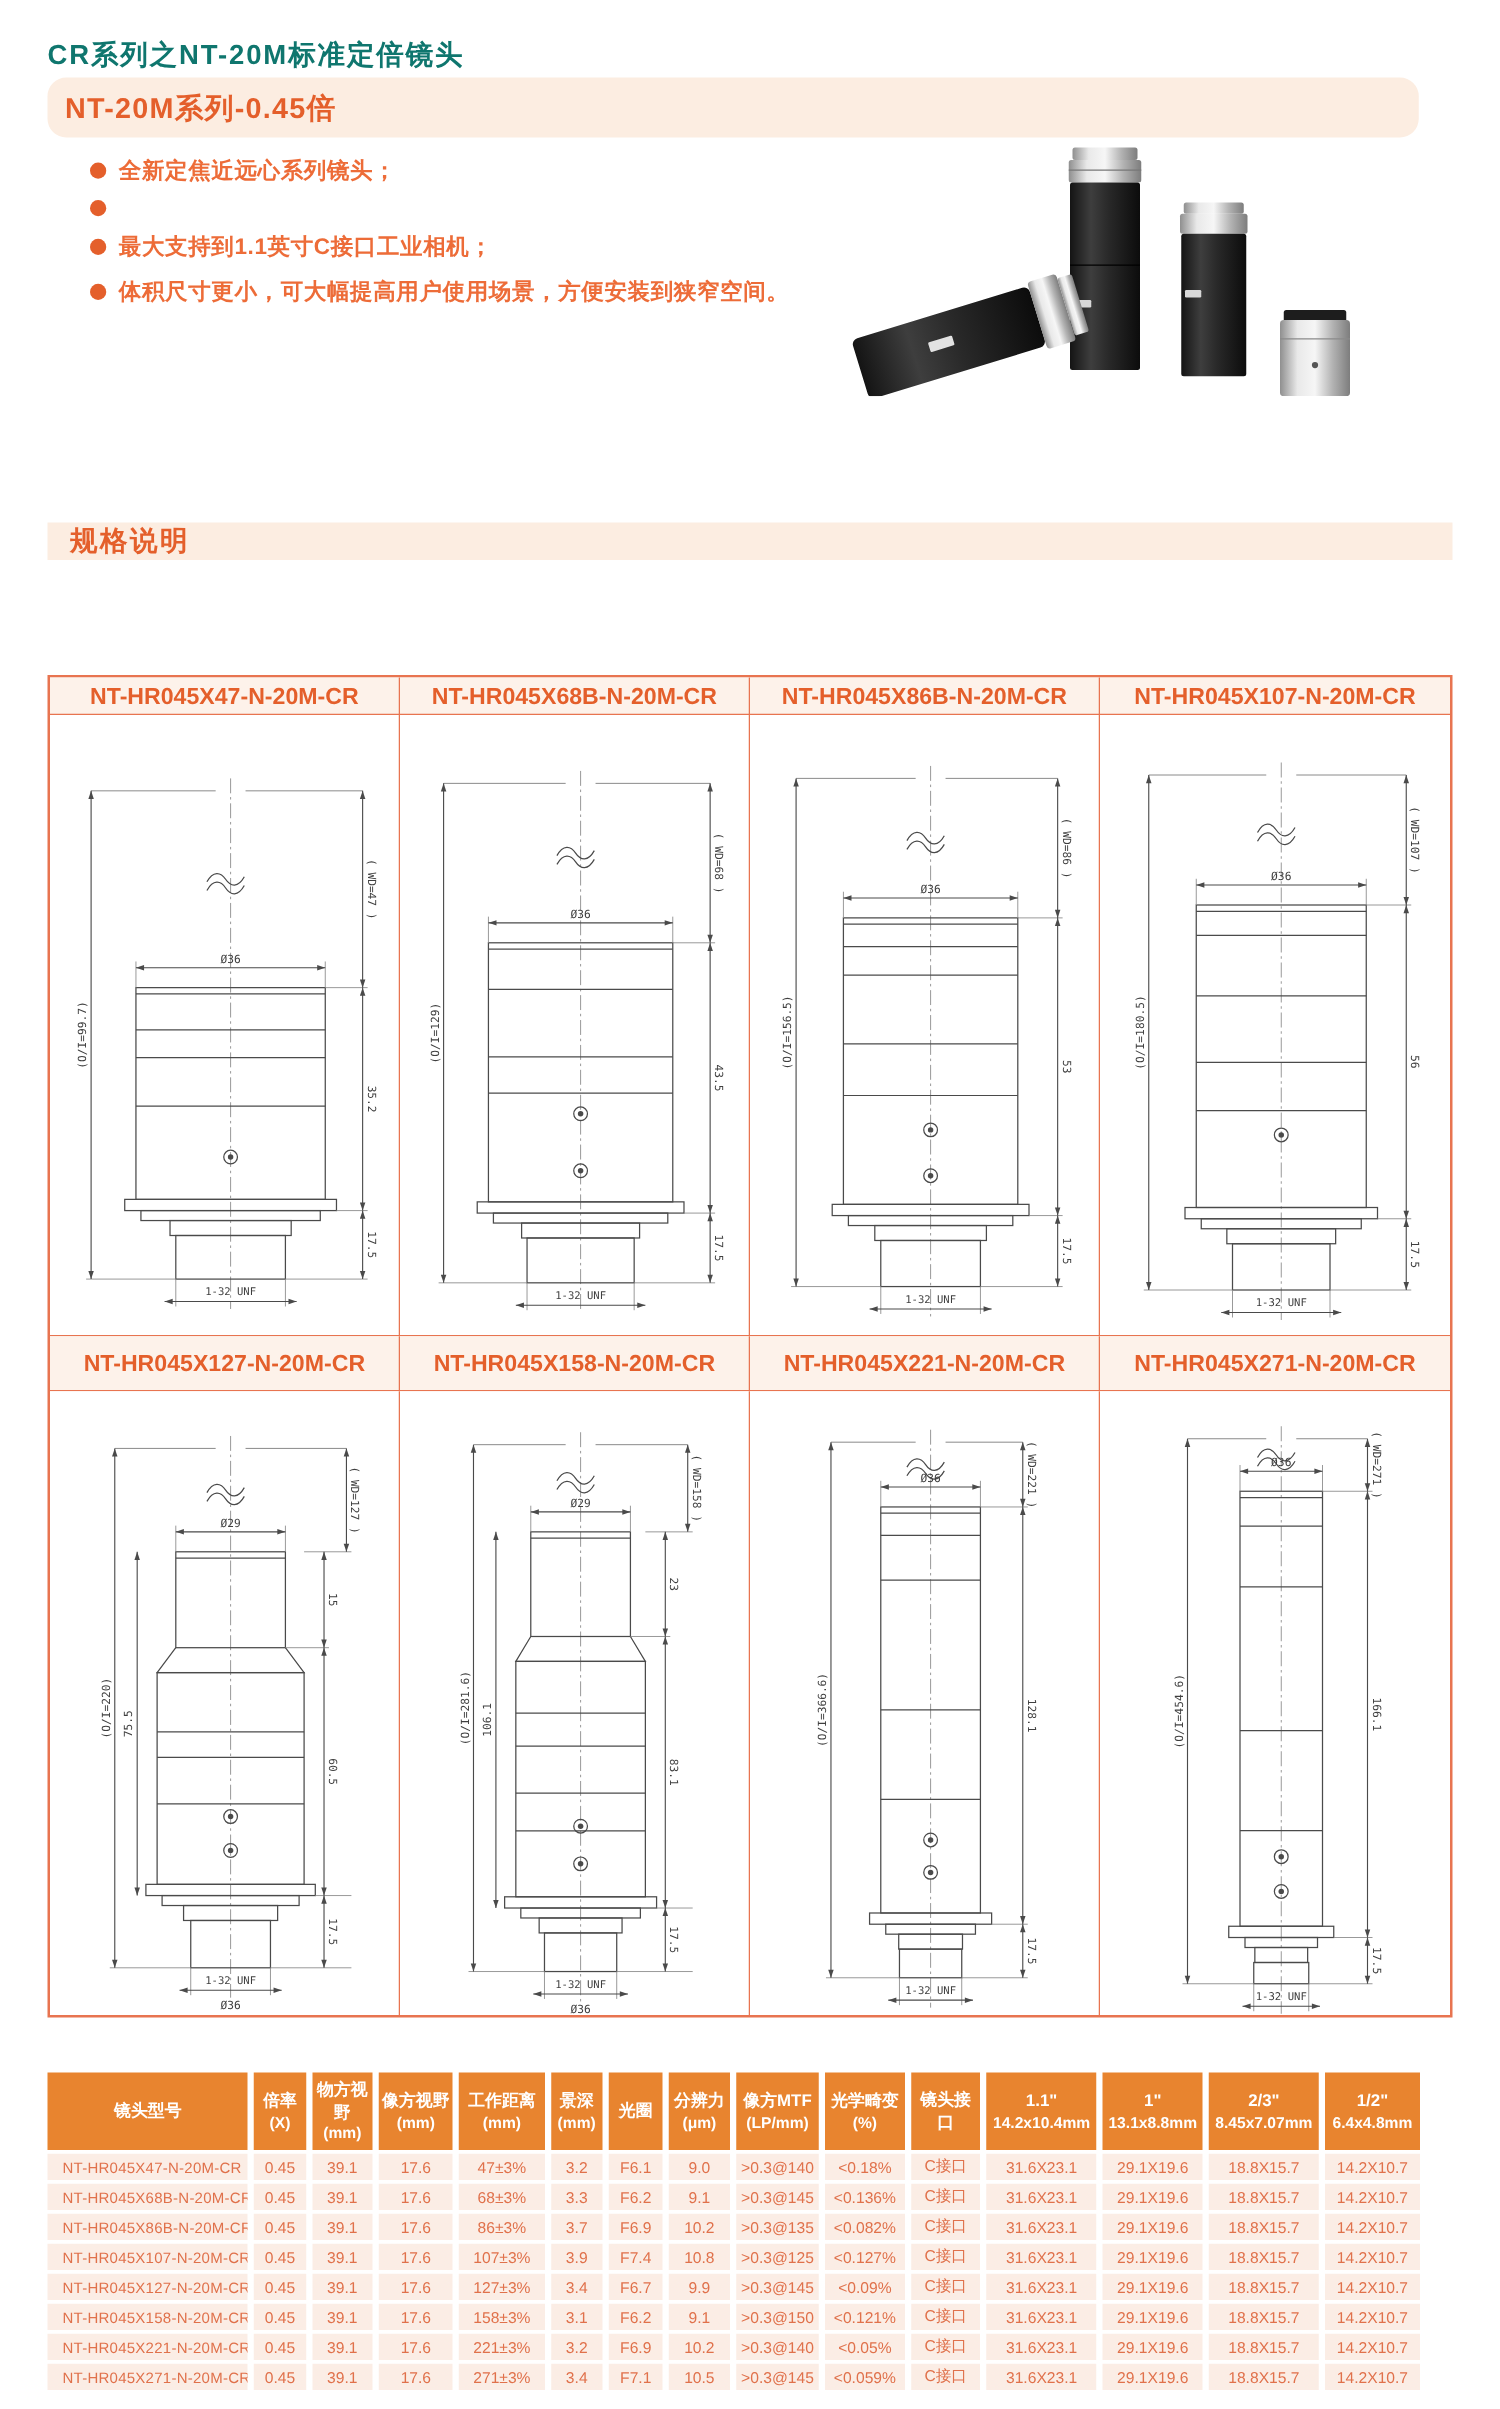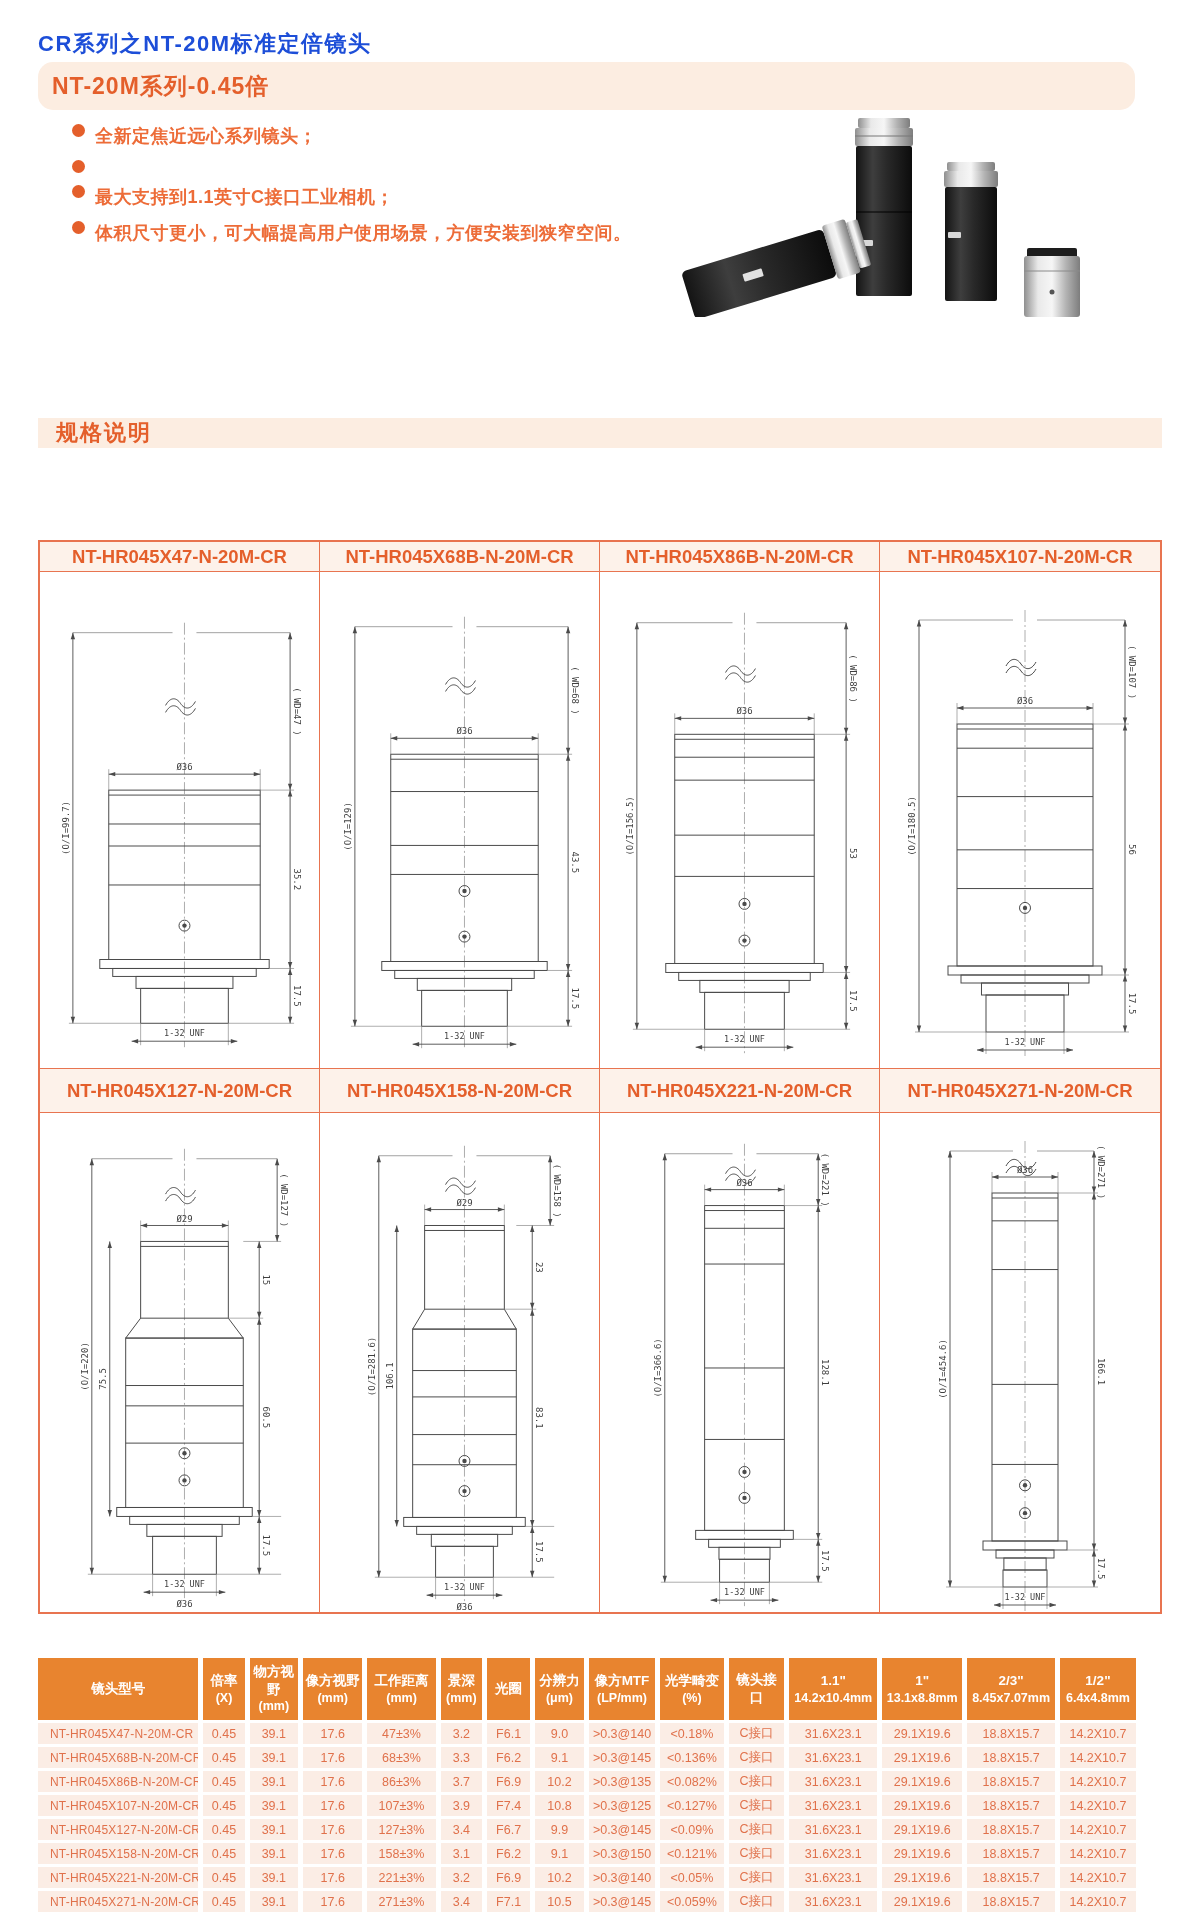--- a/index.html
+++ b/index.html
@@ -1,24 +1,24 @@
 <!DOCTYPE html>
 <html><head>
 <meta charset="utf-8">
 <style>
   html,body{margin:0;padding:0;}
   body{width:1200px;height:1927px;position:relative;background:#ffffff;
        font-family:"Liberation Sans","DejaVu Sans",sans-serif;overflow:hidden;}
   .page-title{position:absolute;left:38px;top:14px;font-size:22px;font-weight:bold;
-              color:#1d4ed8;letter-spacing:1.5px;}
+              color:#0f766e;letter-spacing:1.5px;}
   .subtitle-band{position:absolute;left:38px;top:62px;width:1097px;height:48px;
                  background:#FCEDE1;display:flex;align-items:center;border-radius:15px;}
   .subtitle-band span{font-size:23px;font-weight:bold;color:#E45F2B;margin-left:14px;letter-spacing:1px;}
   .features{position:absolute;left:72px;top:124px;list-style:none;margin:0;padding:0;}
-  .features li{display:flex;align-items:flex-start;margin-bottom:12px;font-size:18px;
+  .features li{display:flex;align-items:center;margin-bottom:12px;font-size:18px;
                color:#ED6C38;font-weight:600;letter-spacing:0.5px;}
   .dot{width:13px;height:13px;border-radius:50%;background:#E45F2B;margin-right:10px;flex:none;}
   .photo{position:absolute;left:675px;top:110px;width:487px;height:207px;overflow:hidden;}
   .section-band{position:absolute;left:38px;top:418px;width:1124px;height:30px;
                 background:#FCEDE1;display:flex;align-items:center;}
   .section-band span{font-size:22px;font-weight:bold;color:#E45F2B;margin-left:18px;letter-spacing:2px;}
   .dgrid{position:absolute;left:38px;top:540px;width:1124px;box-sizing:border-box;
          border:2px solid #E87450;display:grid;grid-template-columns:repeat(4,1fr);
          grid-template-rows:30px 497px 44px 499px;background:#fff;}
   .gcell{box-sizing:border-box;border-right:1.6px solid #E87450;min-width:0;}

